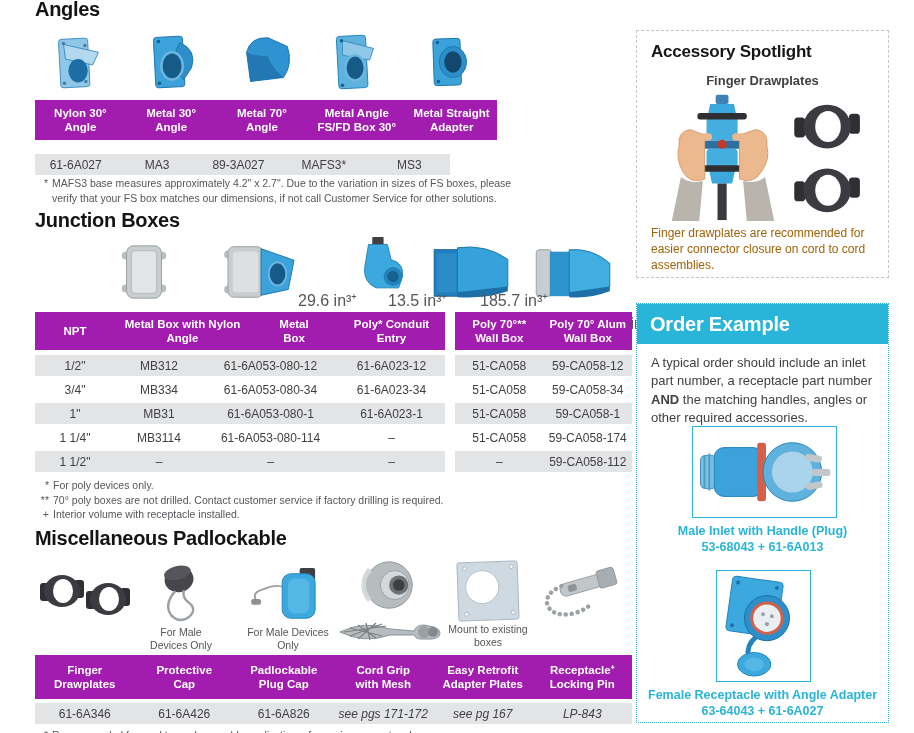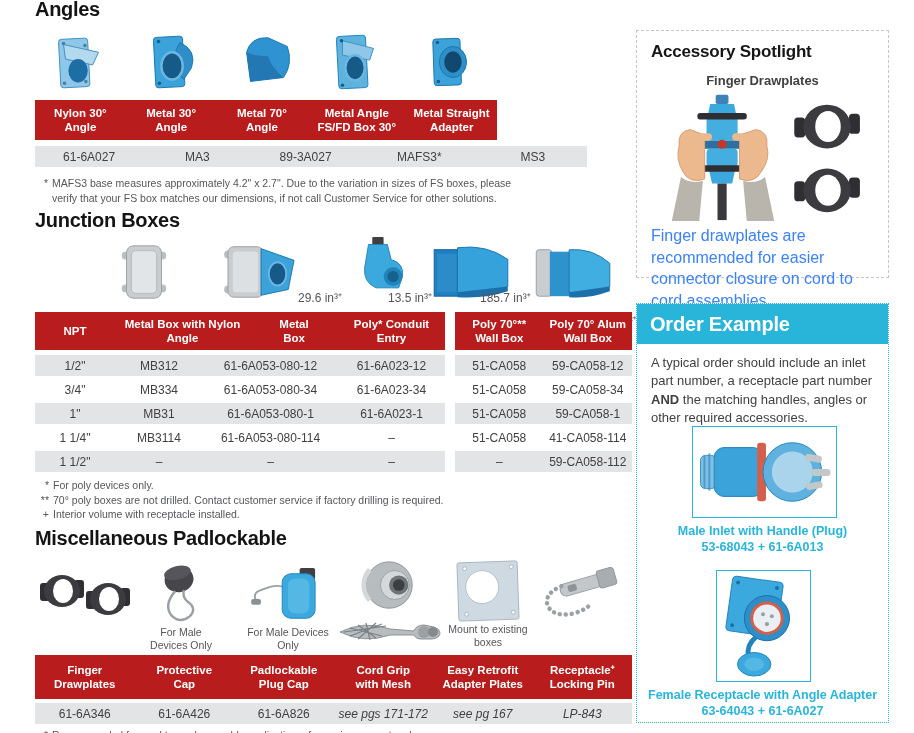--- a/index.html
+++ b/index.html
@@ -1,30 +1,30 @@
 <!DOCTYPE html>
 <html><head>
 <meta charset="utf-8">
 <style>
   * { margin:0; padding:0; box-sizing:border-box; }
   html,body { width:914px; height:733px; background:#fff; overflow:hidden;
     font-family:"Liberation Sans", sans-serif; position:relative; }
   .abs { position:absolute; }
   .sec-title { font-size:20px; font-weight:bold; color:#141414; letter-spacing:-0.3px; }
-  .tbl-head { background:#b91c1c; color:#fff; display:flex; align-items:center; }
+  .tbl-head { background:#a21caf; color:#fff; display:flex; align-items:center; }
   .tbl-head .cell { flex:1; text-align:center; font-weight:bold; font-size:11.5px;
     line-height:1.25; padding:2px 4px; }
   .val-row { background:#e3e4e5; color:#414042; display:flex; align-items:center; }
   .val-row .cell { flex:1; text-align:center; font-size:12px; }
   .row-white { background:#fff; }
   .it { font-style:italic; }
   .fn { color:#55565a; font-size:10.5px; line-height:1.4; display:flex; }
   .fn .mark { width:14px; text-align:right; flex:none; }
   .fn .txt { padding-left:4px; }
-  .vol-label { position:absolute; font-size:12px; color:#55565a; white-space:nowrap; }
+  .vol-label { position:absolute; font-size:16px; color:#55565a; white-space:nowrap; }
   .img-caption { position:absolute; font-size:10.5px; color:#55565a; text-align:center; line-height:1.25; }
   .spot-box { border:1px dashed #c6c6c6; background:#fff; }
   .order-box { border:1px dotted #29b5d9; background:#fff; }
   .order-head { background:#29b5d9; color:#fff; font-weight:bold; font-size:20px;
     height:40px; line-height:40px; padding-left:13px; letter-spacing:-0.2px; }
   .order-body { font-size:13px; color:#414042; line-height:1.42; }
   .cyan-cap { color:#29b5d9; font-weight:bold; font-size:12.5px; text-align:center; width:100%; }
   .img-frame { border:1px solid #29b5d9; display:flex; align-items:center; justify-content:center; }
   svg { display:block; }
 </style>
@@ -82,21 +82,21 @@
   </div>
 </div>
 
 <div class="abs tbl-head" style="left:35px; top:100px; width:462px; height:40px;">
   <div class="cell">Nylon 30° Angle</div>
   <div class="cell">Metal 30° Angle</div>
   <div class="cell">Metal 70° Angle</div>
   <div class="cell" style="flex:1.1">Metal Angle FS/FD Box 30°</div>
   <div class="cell">Metal Straight Adapter</div>
 </div>
-<div class="abs val-row" style="left:35px; top:146px; width:552px; height:21px;">
+<div class="abs val-row" style="left:35px; top:154px; width:415px; height:21px;">
   <div class="cell">61-6A027</div>
   <div class="cell">MA3</div>
   <div class="cell">89-3A027</div>
   <div class="cell" style="flex:1.1">MAFS3*</div>
   <div class="cell">MS3</div>
 </div>
 
 <div class="abs fn" style="left:38px; top:176px; width:480px;">
   <span class="mark" style="width:10px">*</span>
   <span class="txt">MAFS3 base measures approximately 4.2" x 2.7". Due to the variation in sizes of FS boxes, please verify that your FS box matches our dimensions, if not call Customer Service for other solutions.</span>
@@ -202,21 +202,21 @@
 </div>
 
 <div class="abs val-row row-white" style="left:35px; top:427px; width:410px; height:21px;">
   <div class="cell" style="flex:0 0 80px">1 1/4"</div>
   <div class="cell" style="flex:0 0 88px">MB3114</div>
   <div class="cell" style="flex:0 0 135px">61-6A053-080-114</div>
   <div class="cell" style="flex:0 0 107px">–</div>
 </div>
 <div class="abs val-row row-white" style="left:455px; top:427px; width:177px; height:21px;">
   <div class="cell">51-CA058</div>
-  <div class="cell">41-CA058-114</div>
+  <div class="cell">59-CA058-174</div>
 </div>
 
 <div class="abs val-row" style="left:35px; top:451px; width:410px; height:21px;">
   <div class="cell" style="flex:0 0 80px">1 1/2"</div>
   <div class="cell" style="flex:0 0 88px">–</div>
   <div class="cell" style="flex:0 0 135px">–</div>
   <div class="cell" style="flex:0 0 107px">–</div>
 </div>
 <div class="abs val-row" style="left:455px; top:451px; width:177px; height:21px;">
   <div class="cell">–</div>
@@ -367,21 +367,21 @@
       <ellipse cx="39" cy="28" rx="14" ry="17" fill="#fff"></ellipse>
       <g transform="translate(0,70)">
         <rect x="2" y="18" width="12" height="22" rx="4" fill="#2f2f33"></rect>
         <rect x="62" y="14" width="12" height="22" rx="4" fill="#2f2f33"></rect>
         <ellipse cx="38" cy="28" rx="26" ry="24" fill="#3c3c40"></ellipse>
         <ellipse cx="39" cy="28" rx="14" ry="17" fill="#fff"></ellipse>
       </g>
     </svg>
   </div>
 
-  <div class="abs" style="left:14px; top:194px; width:228px; font-size:16px; line-height:1.35; color:#3b82f6;">Finger drawplates are recommended for easier connector closure on cord to cord assemblies.</div>
+  <div class="abs" style="left:14px; top:194px; width:228px; font-size:12px; line-height:1.35; color:#a16207;">Finger drawplates are recommended for easier connector closure on cord to cord assemblies.</div>
 </div>
 
 <div class="abs order-box" style="left:636px; top:303px; width:253px; height:420px;">
   <div class="order-head">Order Example</div>
 
   <div class="abs order-body" style="left:14px; top:50px; width:228px;">
     <span>A typical order should include an inlet part number, a receptacle part number </span><span style="font-weight:bold">AND</span><span> the matching handles, angles or other required accessories.</span>
   </div>
 
   <div class="abs img-frame" style="left:55px; top:122px; width:145px; height:92px;">

